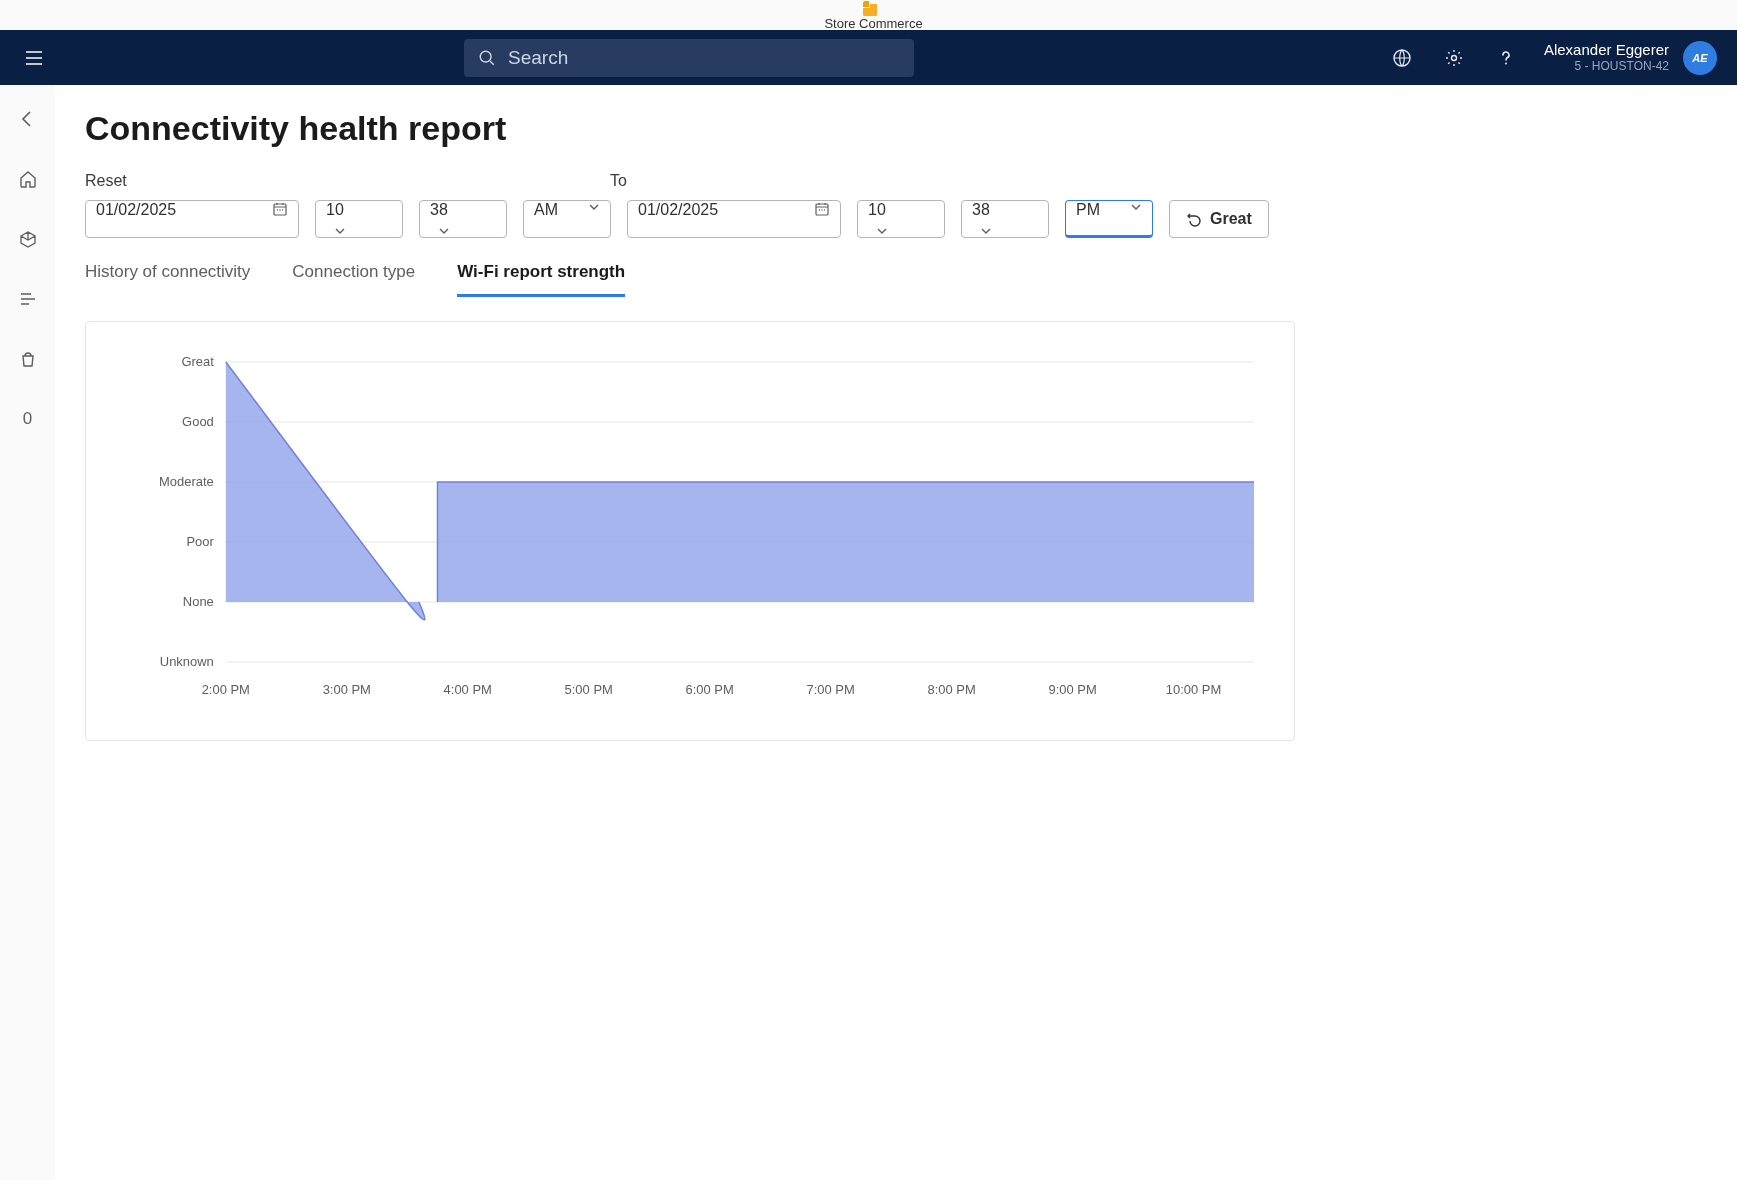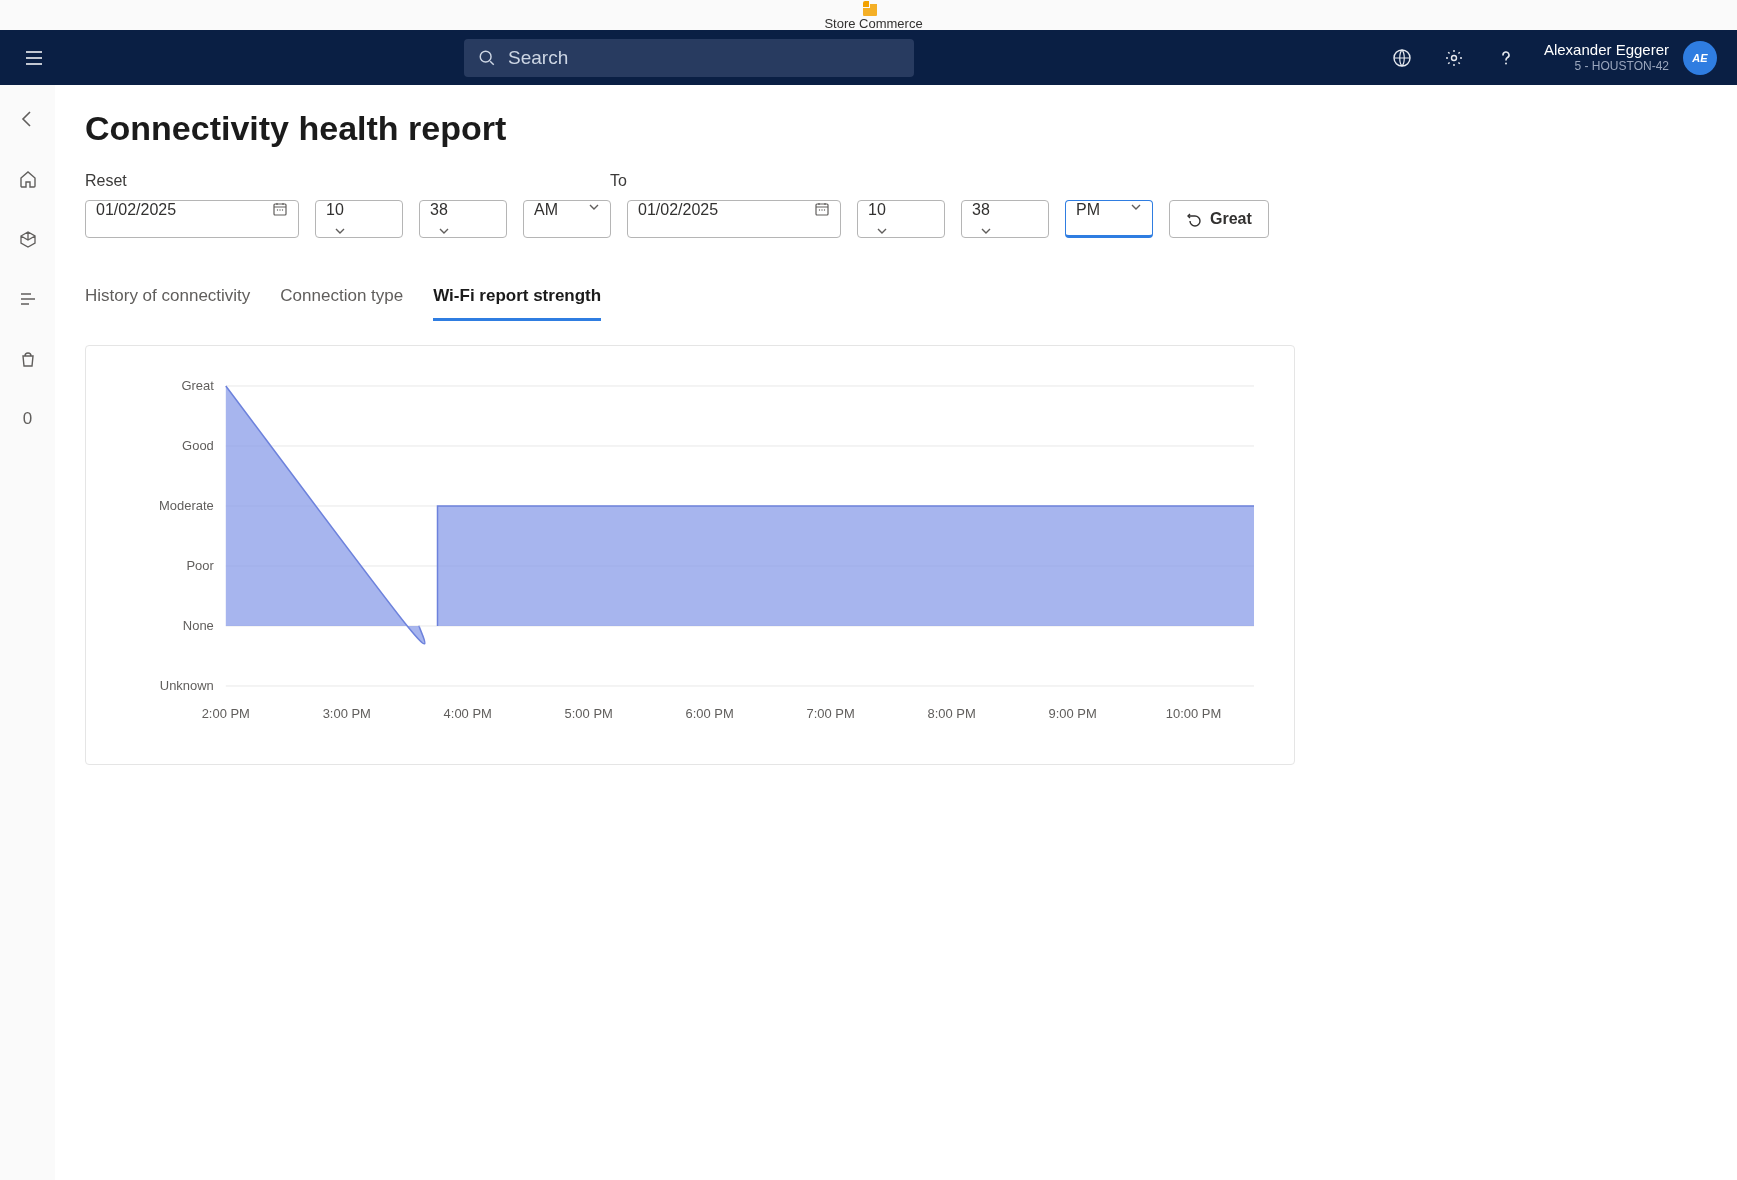--- a/index.html
+++ b/index.html
@@ -43,21 +43,21 @@
   .controls-row { display:flex; gap:16px; align-items:center; margin-top:6px; }
   .fld { height:38px; border:1px solid #b5b5b5; border-radius:4px; display:flex; align-items:flex-start; justify-content:space-between; padding:0 10px; font-size:16px; color:#323130; background:#fff; }
   .fld.sel { border-color:#2f7de1; box-shadow:0 2px 0 0 #2f7de1 inset; box-shadow:none; }
   .fld.sel.active { border-bottom:3px solid #2f7de1; }
   .fld .chev { margin-left:8px; }
   .date { width:214px; }
   .small { width:88px;flex-direction:column; }
   .med   { width:88px; }
   .reset-btn { height:38px; border:1px solid #b5b5b5; border-radius:4px; padding:0 16px; display:flex; align-items:center; gap:8px; font-size:16px; font-weight:600; cursor:pointer; background:#fff; }
 
-  .tabs { display:flex; gap:30px; margin-top:48px; font-size:17px; }
+  .tabs { display:flex; gap:42px; margin-top:24px; font-size:17px; }
   .tab { padding-bottom:12px; cursor:pointer; color:#605e5c; }
   .tab.active { color:#1b1b1b; font-weight:600; border-bottom:3px solid #2f7de1; }
 
   .chart-card { margin-top:24px; border:1px solid #e5e5e5; border-radius:4px; padding:30px 30px 28px 30px; width:1210px; }
   .chart-area { position:relative; width:100%; height:360px; }
   .chart-area svg { width:100%; height:100%; }
 
   
   .ytick { font-size:13px; fill:#605e5c; text-anchor:end; }
   .xtick { font-size:13px; fill:#605e5c; text-anchor:middle; }

